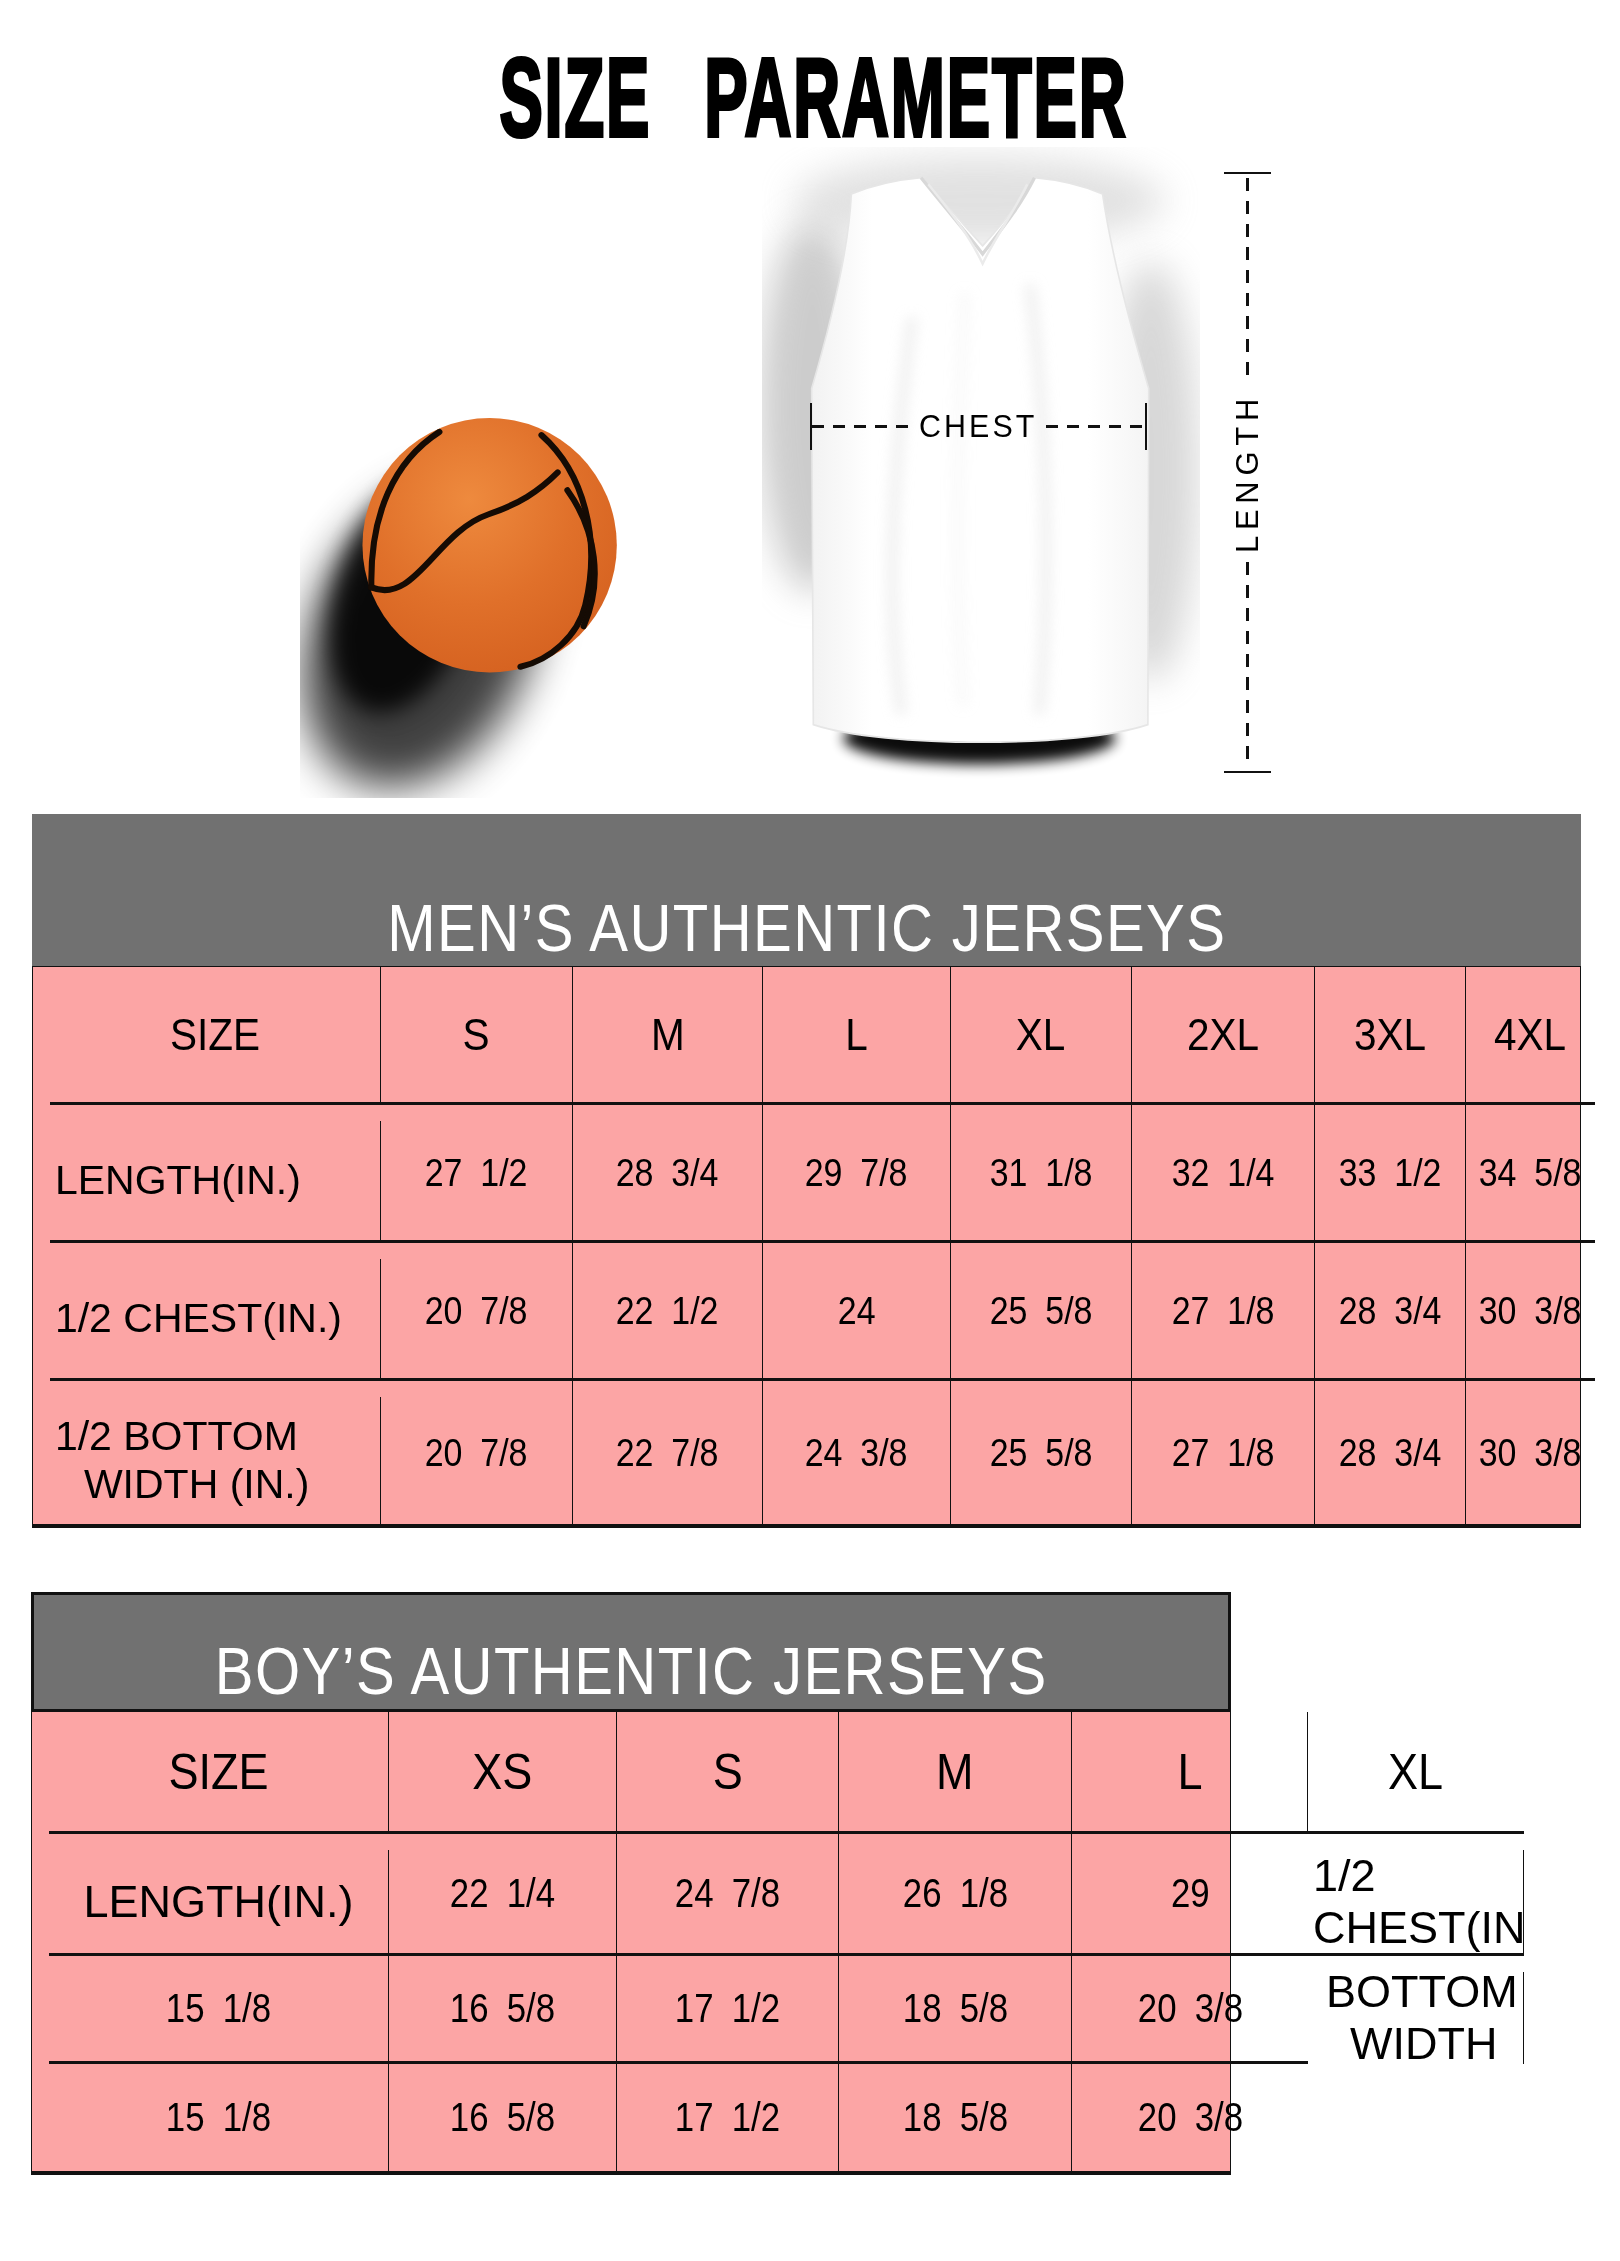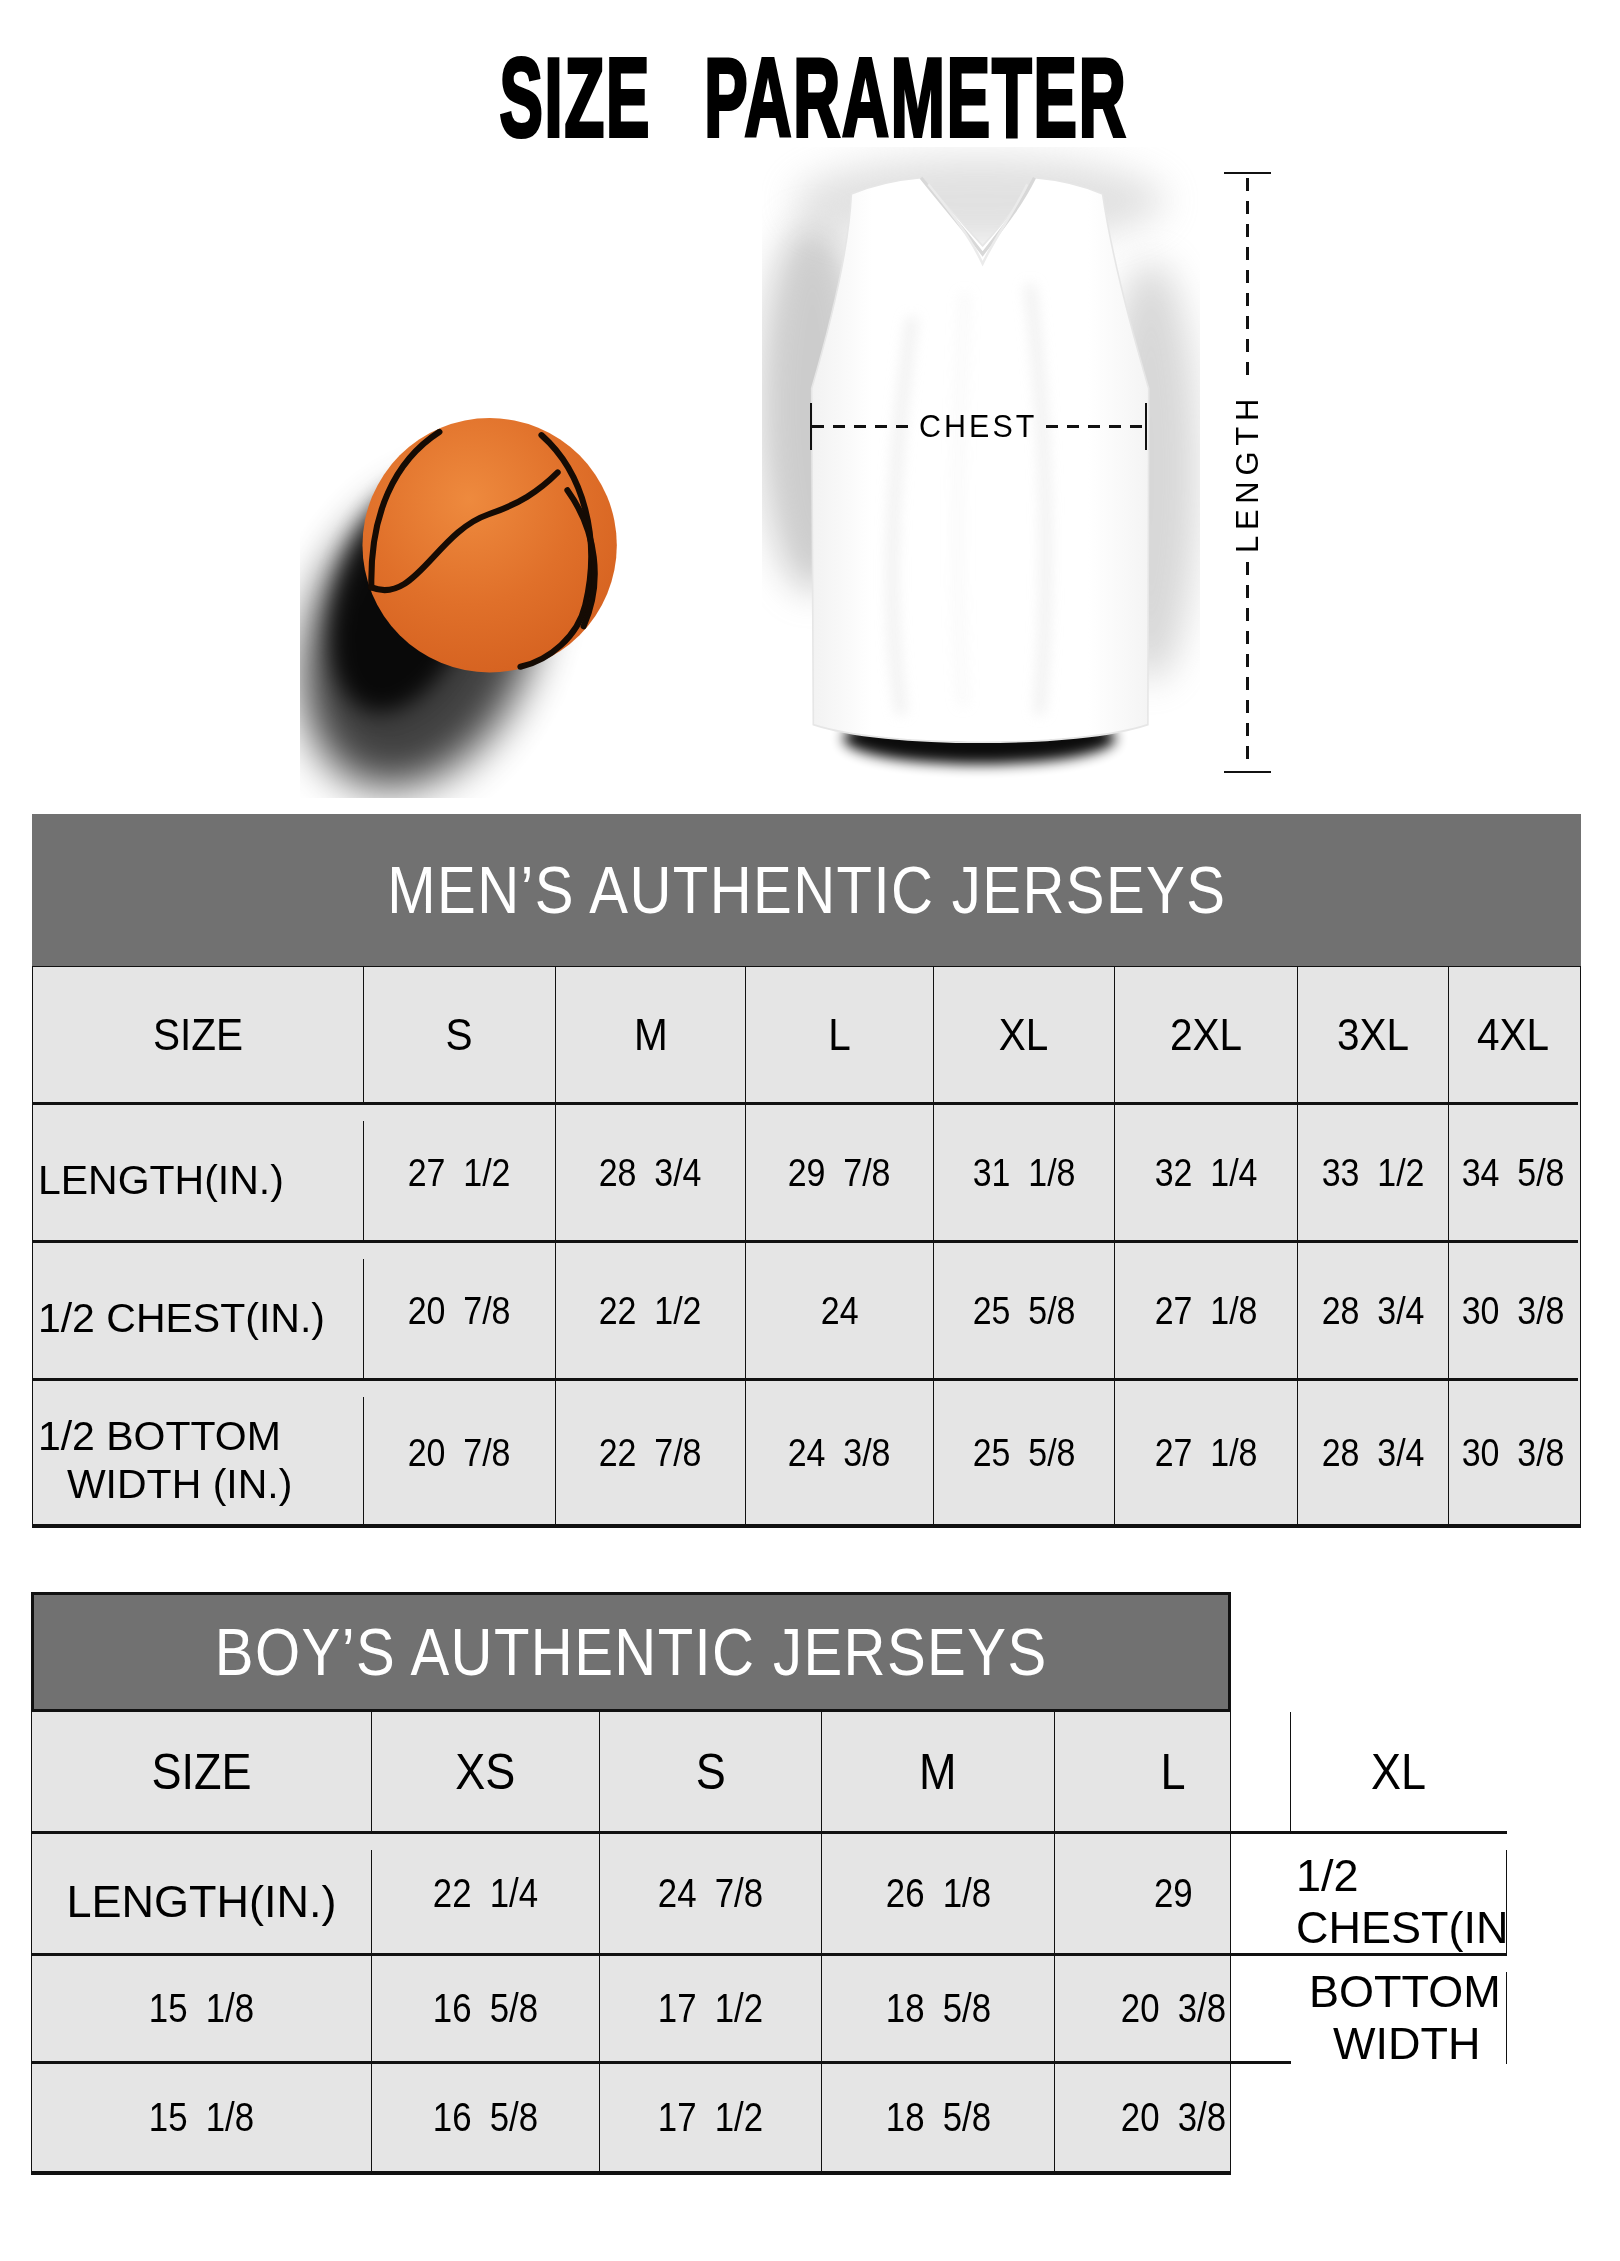--- a/index.html
+++ b/index.html
@@ -25,24 +25,24 @@
   .length-dim{position:absolute;left:1224px;top:172px;width:47px;height:601px;
     display:flex;flex-direction:column;align-items:center;}
   .length-dim .tick{height:2.4px;width:47px;background:#111;}
   .length-dim .dash{width:3.2px;flex:1;margin:4px 0;
     background:repeating-linear-gradient(to bottom,#111 0 13px,transparent 13px 23px);}
   .length-dim .rot-box{height:170px;display:flex;align-items:center;justify-content:center;}
   .length-dim .dim-label{transform:rotate(-90deg);font-size:31px;letter-spacing:5.7px;white-space:nowrap;}
 
   
   .size-table{position:absolute;}
-  .band{background:#717171;display:flex;align-items:center;justify-content:center;}
+  .band{background:#717171;display:flex;align-items:flex-end;justify-content:center;}
   .band span{color:#fff;font-size:66px;letter-spacing:1.6px;display:inline-block;
     transform:scaleX(.88);white-space:nowrap;}
-  .grid{display:grid;border:1.6px solid #111;border-bottom-width:4px;background:#e5e5e5;}
+  .grid{display:grid;border:1.6px solid #111;border-bottom-width:4px;background:#fca5a5;padding-left:17px;}
   .cell{display:flex;align-items:center;justify-content:center;box-sizing:border-box;
     border-right:1.6px solid #111;border-bottom:3.2px solid #111;overflow:hidden;}
   .cell.c-last{border-right:none;}
   .cell.r-last{border-bottom:none;}
   .cell.lbl-left{justify-content:flex-start;padding-left:4.9px;}
   .hdr{font-size:45px;}
   .hdr span{display:inline-block;transform:scaleX(.9);}
   .num span{display:inline-block;transform:scaleX(.87);word-spacing:9.7px;white-space:nowrap;}
   .mens .num{font-size:39px;text-align:center;}
   .mens .row-label{font-size:41px;}

